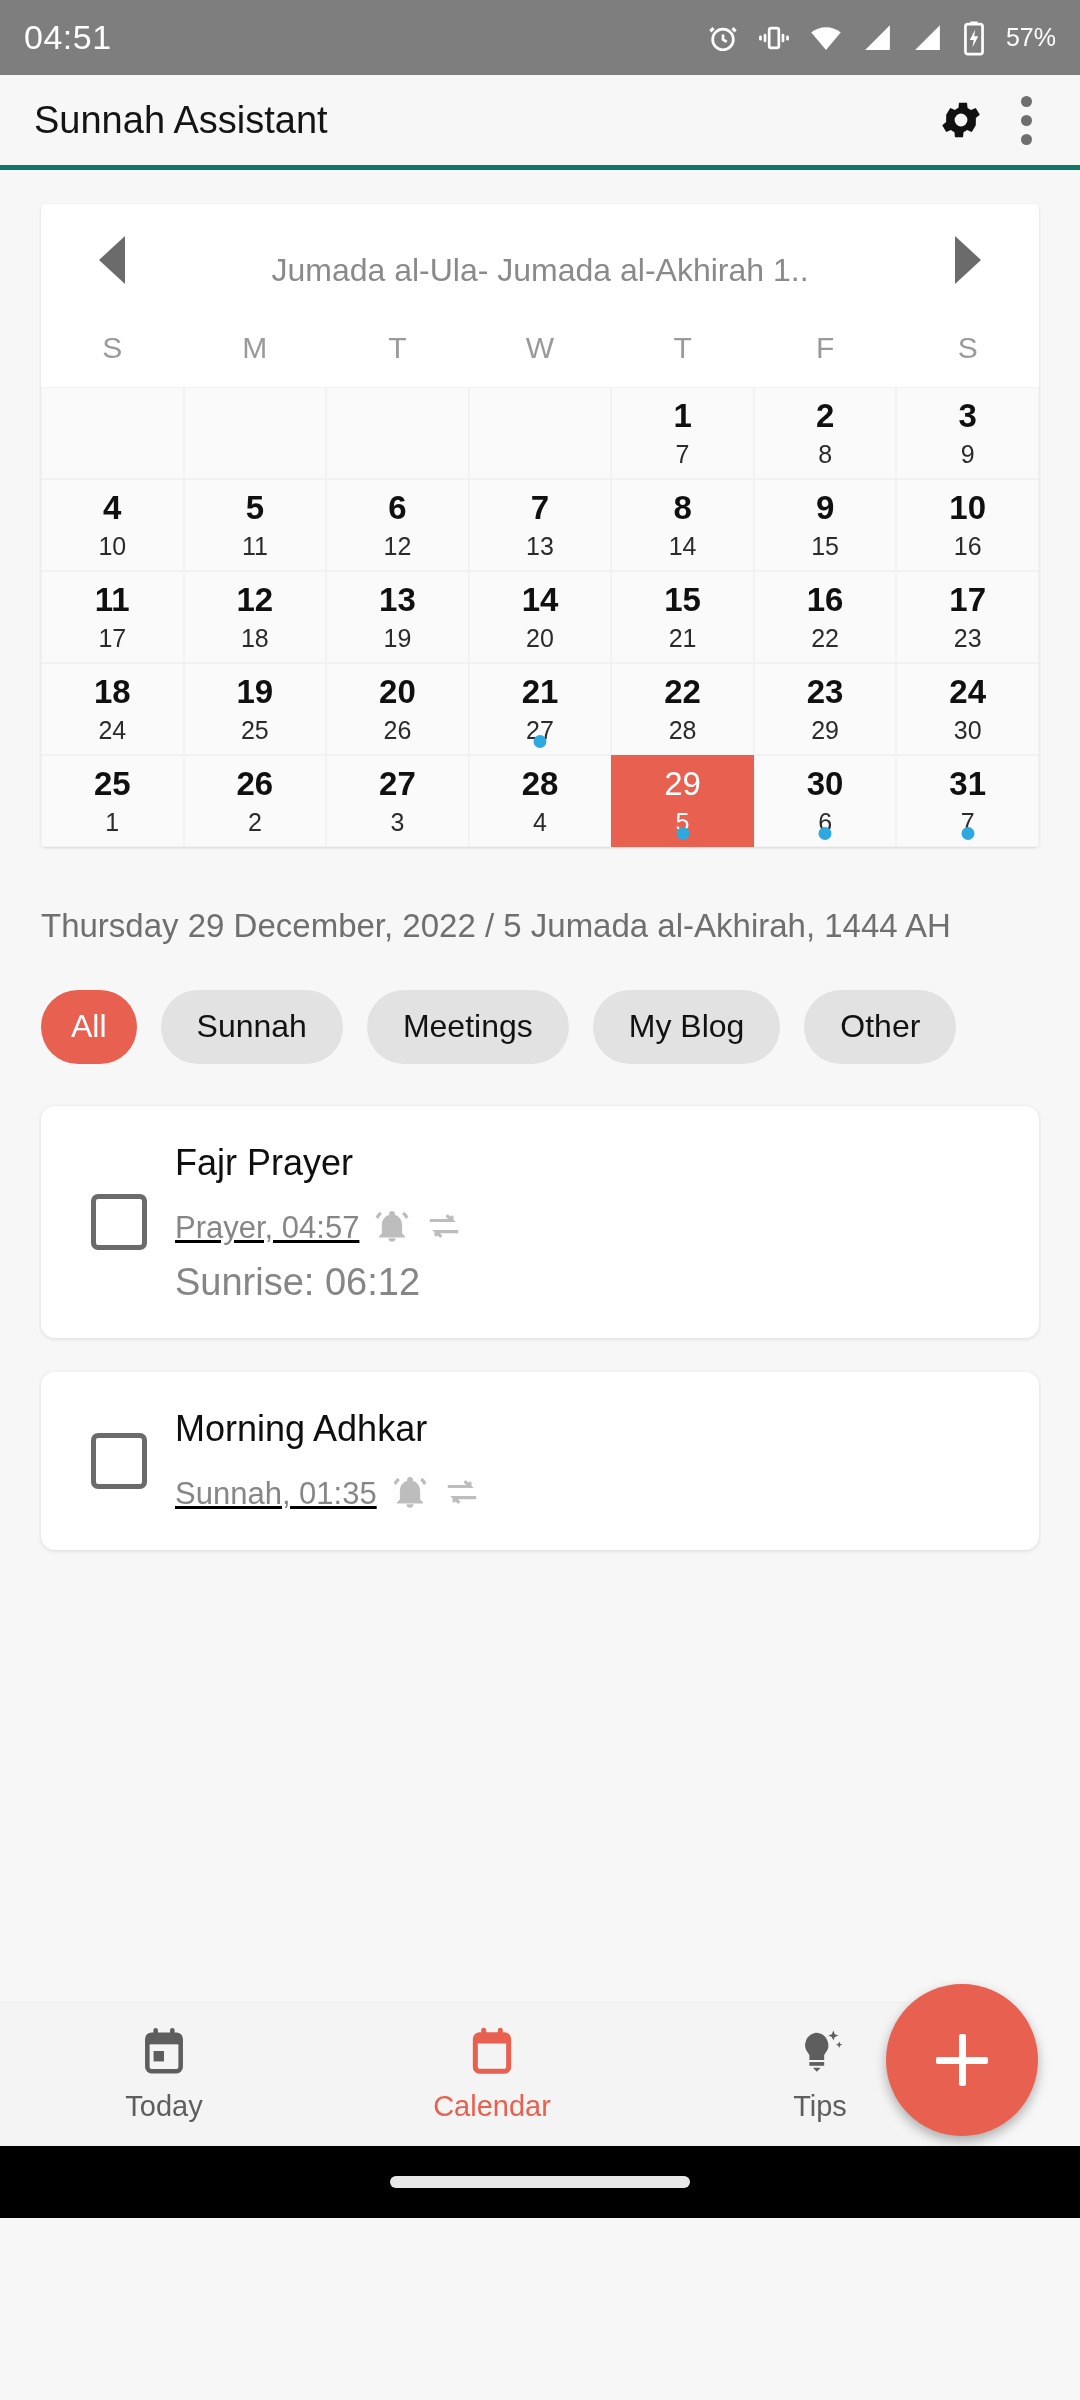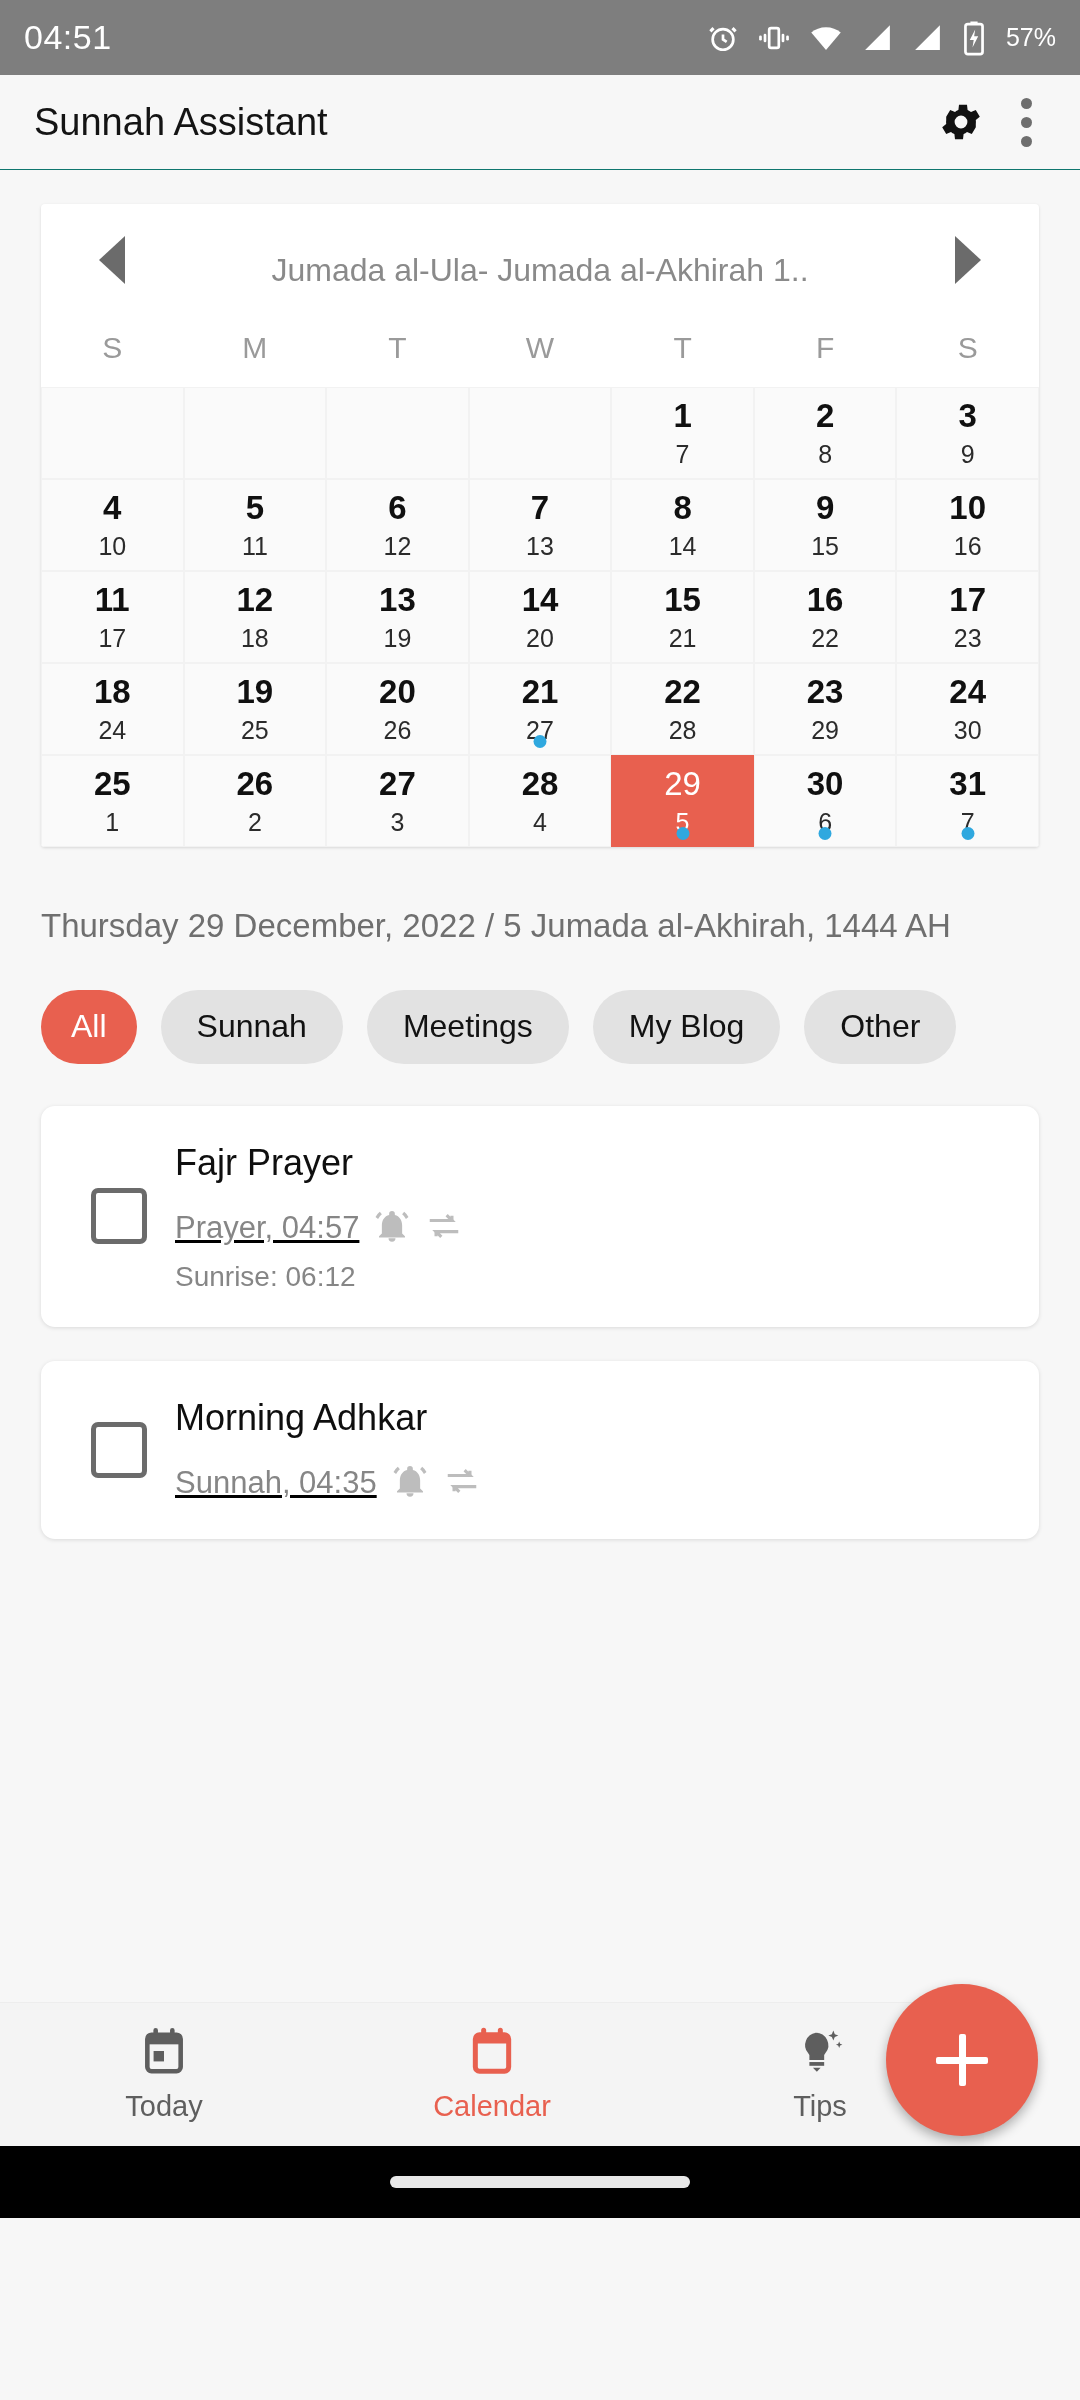--- a/index.html
+++ b/index.html
@@ -19,21 +19,21 @@
   }
   .status-time{ font-size:34px; letter-spacing:.5px; }
   .status-icons{ display:flex; align-items:center; gap:17px; }
   .status-icons svg{ display:block; }
   .status-battery-text{ font-size:25px; margin-left:2px;text-align:center; }
 
   
   .appbar{
     height:95px; background:#F7F7F7;
     display:flex; align-items:center; padding:0 34px;
-    border-bottom:1px solid #0f766e;
+    border-bottom:5px solid #0f766e;
   }
   .appbar-title{ font-size:38px; color:#141414; flex:1; }
   .appbar-actions{ display:flex; align-items:center; gap:36px; padding-right:14px;}
   .icon-btn{ display:flex; align-items:center; justify-content:center; }
   .dots{ display:flex; flex-direction:column; gap:8px; align-items:center; }
   .dots span{ width:11px; height:11px; border-radius:50%; background:#6E6E6E; display:block; }
 
   
   .content{ position:relative; height:2014px; background:#F7F7F7; }
 
@@ -115,21 +115,21 @@
     min-height:178px;
   }
   .checkbox{
     width:56px; height:56px; border:5px solid #6B6B6B; border-radius:7px;
     flex-shrink:0; margin:0 28px 0 20px; cursor:pointer;
   }
   .task-body{ flex:1; }
   .task-title{ font-size:36px; color:#0F0F0F; line-height:1.25; }
   .task-meta{ display:flex; align-items:center; gap:14px; margin-top:22px;text-decoration:underline; }
   .task-sub{ font-size:31px; color:#868686; }
-  .task-extra{ font-size:28px; color:#868686; margin-top:12px; }
+  .task-extra{ font-size:38px; color:#868686; margin-top:12px; }
 
   
   .fab{
     position:absolute; right:42px; bottom:82px;
     width:152px; height:152px; border-radius:50%;
     background:#E8604F; box-shadow:0 5px 12px rgba(0,0,0,.3);
     display:flex; align-items:center; justify-content:center;
     cursor:pointer; z-index:5;
   }
   .fab::before, .fab::after{ content:""; position:absolute; background:#FFFFFF; border-radius:2px; }
@@ -398,21 +398,21 @@
               </svg></span>
           </div>
           <div class="task-extra">Sunrise:  06:12</div>
         </div>
       </div>
       <div class="task-card">
         <div class="checkbox"></div>
         <div class="task-body">
           <div class="task-title">Morning Adhkar</div>
           <div class="task-meta">
-            <span class="task-sub">Sunnah, 04:35</span>
+            <span class="task-sub">Sunnah, 01:35</span>
             <span><svg width="38" height="38" viewBox="0 0 24 24" fill="#BDBDBD">
                 <path d="M12 22a2.2 2.2 0 0 0 2.2-2.2H9.8A2.2 2.2 0 0 0 12 22zm6.4-5.3v-5.2c0-3.2-1.7-5.8-4.6-6.5v-.7a1.8 1.8 0 0 0-3.6 0V5c-2.9.7-4.6 3.3-4.6 6.5v5.2L3.8 18.4v.9h16.4v-.9z"></path>
                 <path d="M3.2 7.6 1.6 6.3A10 10 0 0 1 4.3 3l1.3 1.6a8 8 0 0 0-2.4 3zM20.8 7.6l1.6-1.3A10 10 0 0 0 19.7 3l-1.3 1.6a8 8 0 0 1 2.4 3z"></path>
               </svg></span>
             <span><svg width="38" height="38" viewBox="0 0 24 24" fill="none" stroke="#BDBDBD" stroke-width="2" stroke-linecap="square">
                 <path d="M4 8.5h13l-2.6-2.6M20 15.5H7l2.6 2.6"></path>
                 <path d="M17 8.5v-2M7 15.5v2"></path>
               </svg></span>
           </div>
         </div>

